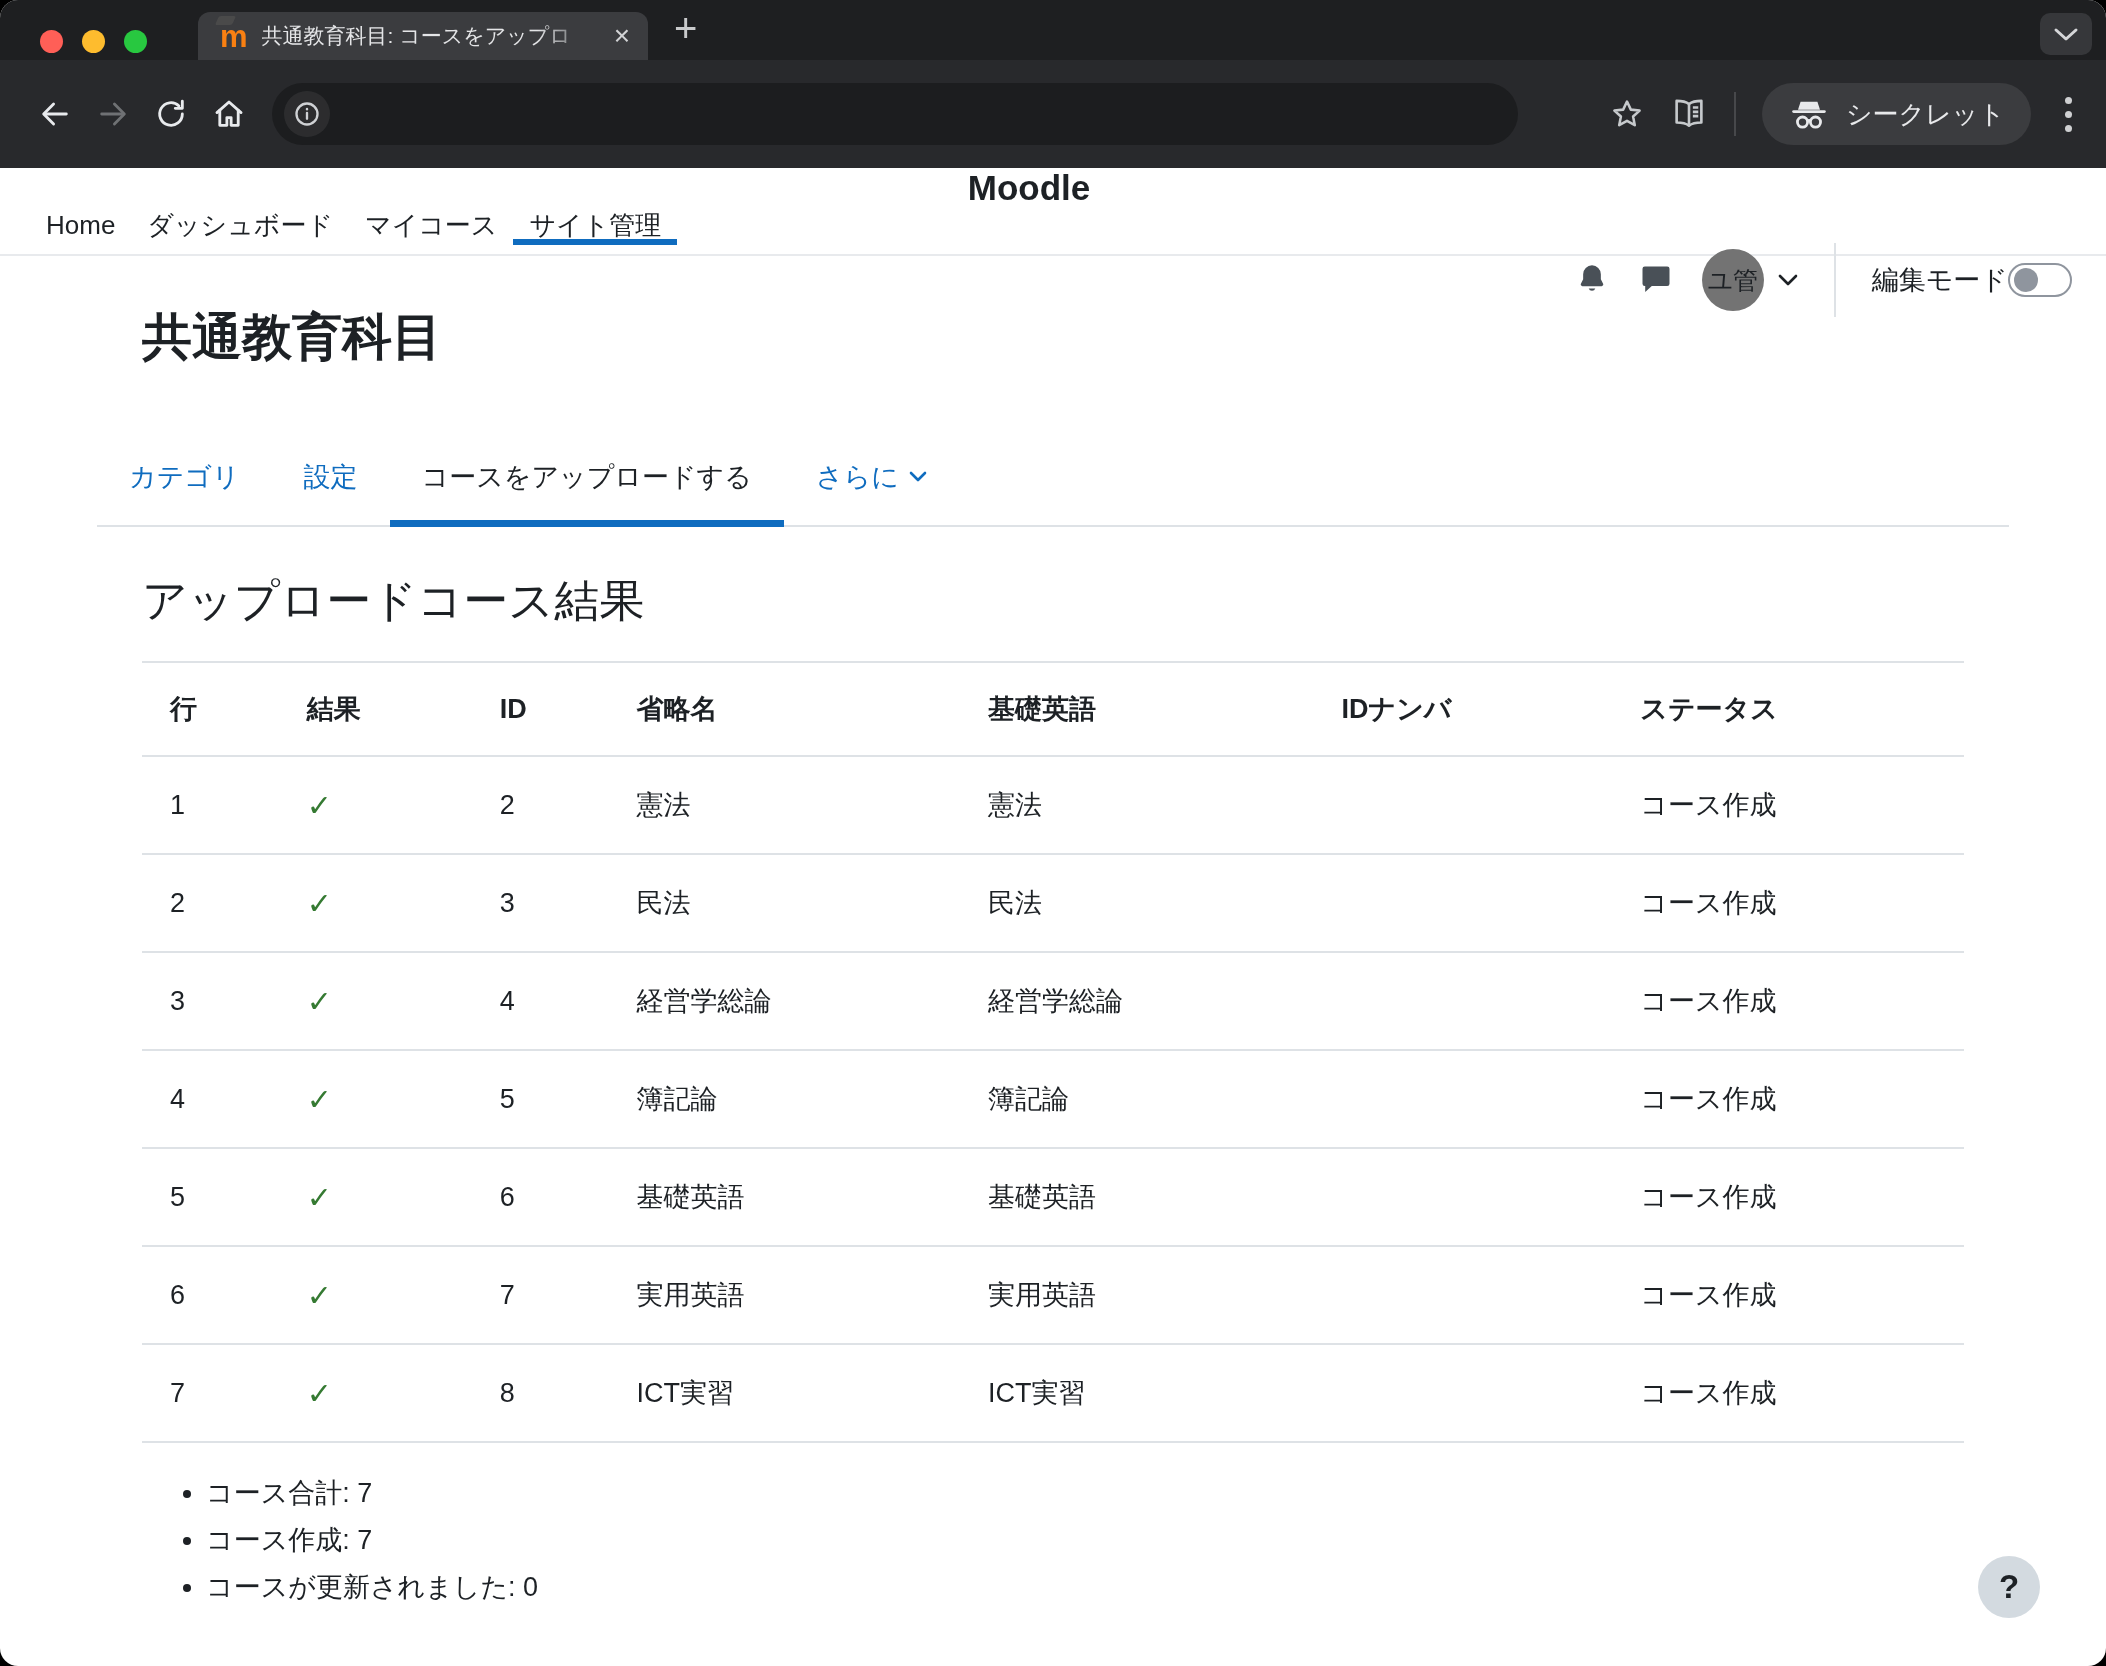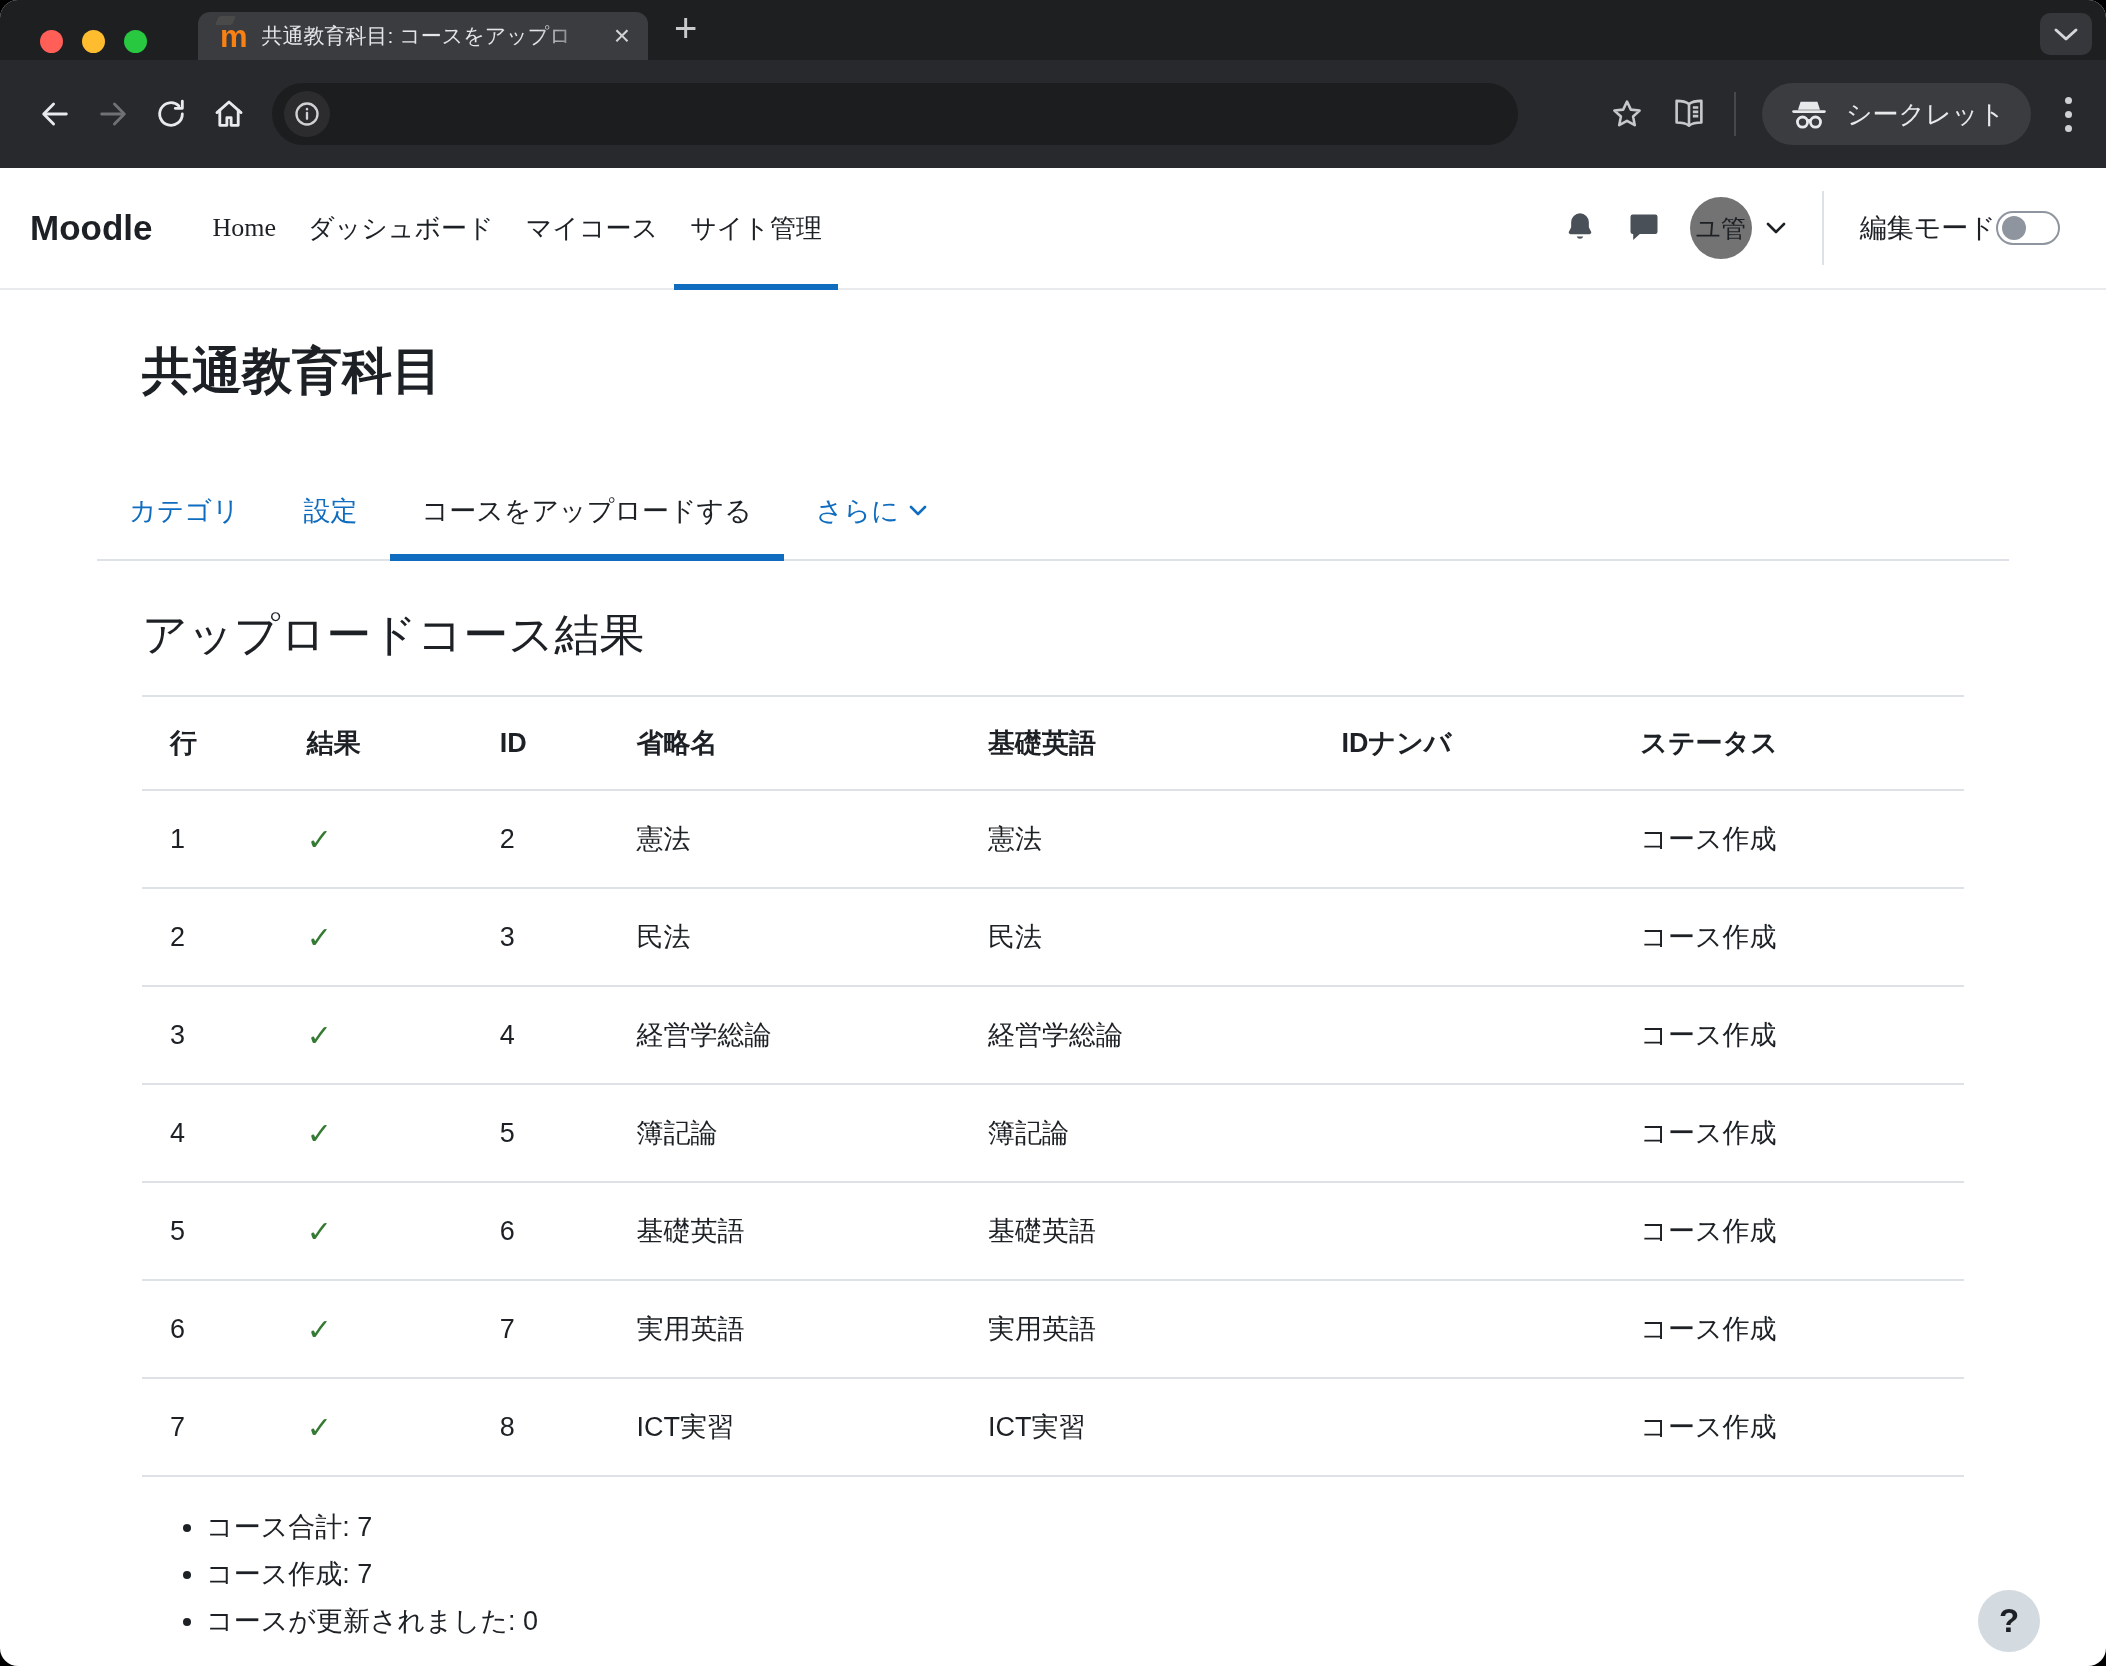--- a/index.html
+++ b/index.html
@@ -25,23 +25,23 @@
   .url-pill { margin-left:14px; width:1246px; height:62px; background:#1c1d1f; border-radius:31px; display:flex; align-items:center; padding:0 12px; flex:none; }
   .info-circle { width:46px; height:46px; border-radius:50%; background:rgba(255,255,255,.07); display:flex; align-items:center; justify-content:center; margin-right:16px; flex:none; }
   .url-text { color:#e8eaed; font-size:27px; white-space:nowrap; }
   .tb-right { margin-left:auto; display:flex; align-items:center; gap:26px; }
   .vsep { width:2px; height:44px; background:#47484b; }
   .incog { height:62px; background:#3b3c3f; border-radius:31px; display:flex; align-items:center; gap:16px; padding:0 26px; color:#e8e9eb; font-size:26px; white-space:nowrap; }
   .menu-dots { display:flex; flex-direction:column; gap:7px; padding:0 8px; }
   .menu-dots i { width:7px; height:7px; border-radius:50%; background:#cfd0d2; }
 
   
-  .navbar { height:122px; background:#fff; border-bottom:2px solid #e8eaed; display:flex; align-items:center; padding:0 46px 0 30px; }
+  .navbar { height:88px; background:#fff; border-bottom:2px solid #e8eaed; display:flex; align-items:center; padding:0 34px 0 30px;flex-direction:column; }
   .brand { font-size:35px; font-weight:700; color:#1d2125; margin-right:44px; }
-  .nav-links { display:flex; align-self:stretch;font-family:Liberation Serif, serif; }
+  .nav-links { display:flex; align-self:stretch; }
   .nav-link { display:flex; align-items:center; padding:0 16px; font-size:26px; color:#1d2125; position:relative; text-decoration:none; }
   .nav-link.active::after { content:""; position:absolute; left:0; right:0; bottom:-2px; height:6px; background:#0f6cbf; }
   .nav-right { margin-left:auto; display:flex; align-items:center; gap:28px; }
   .avatar-group { display:flex; align-items:center; gap:14px; }
   .avatar { width:62px; height:62px; border-radius:50%; background:#737373; display:flex; align-items:center; justify-content:center; font-size:25px; color:#1d2125; }
   .nav-sep { width:2px; height:74px; background:#dee2e6; margin:0 8px; }
   .edit-mode { display:flex; align-items:center; font-size:27px; color:#1d2125; white-space:nowrap; }
   .toggle { width:64px; height:34px; border:2px solid #8f959e; border-radius:18px; position:relative; background:#fff; }
   .toggle .knob { position:absolute; left:4px; top:3px; width:24px; height:24px; border-radius:50%; background:#8f959e; }
 

